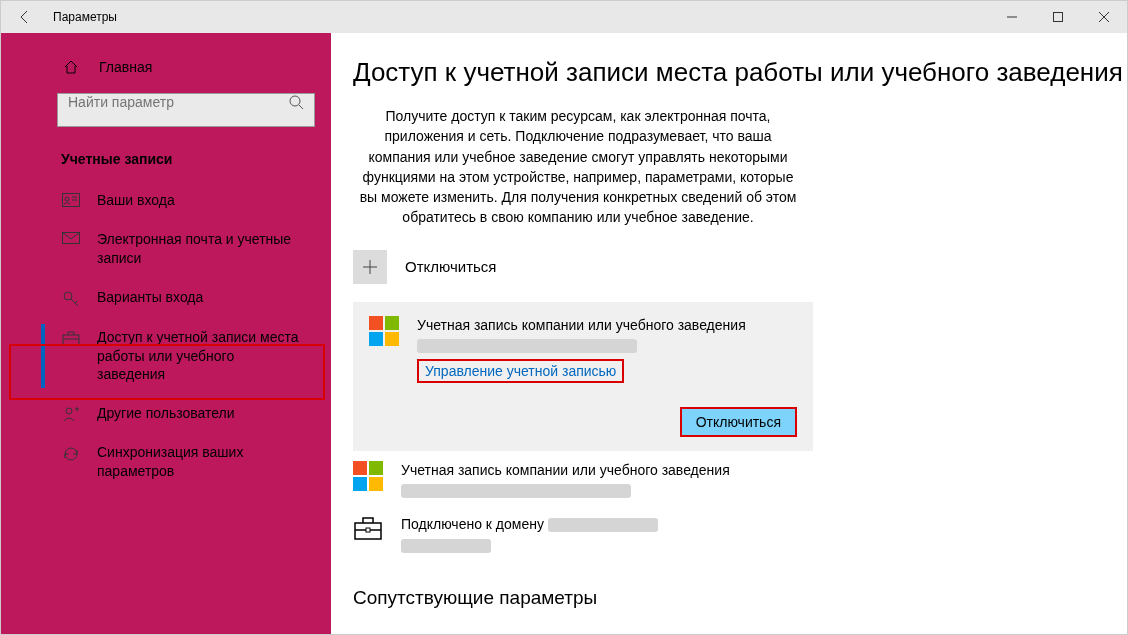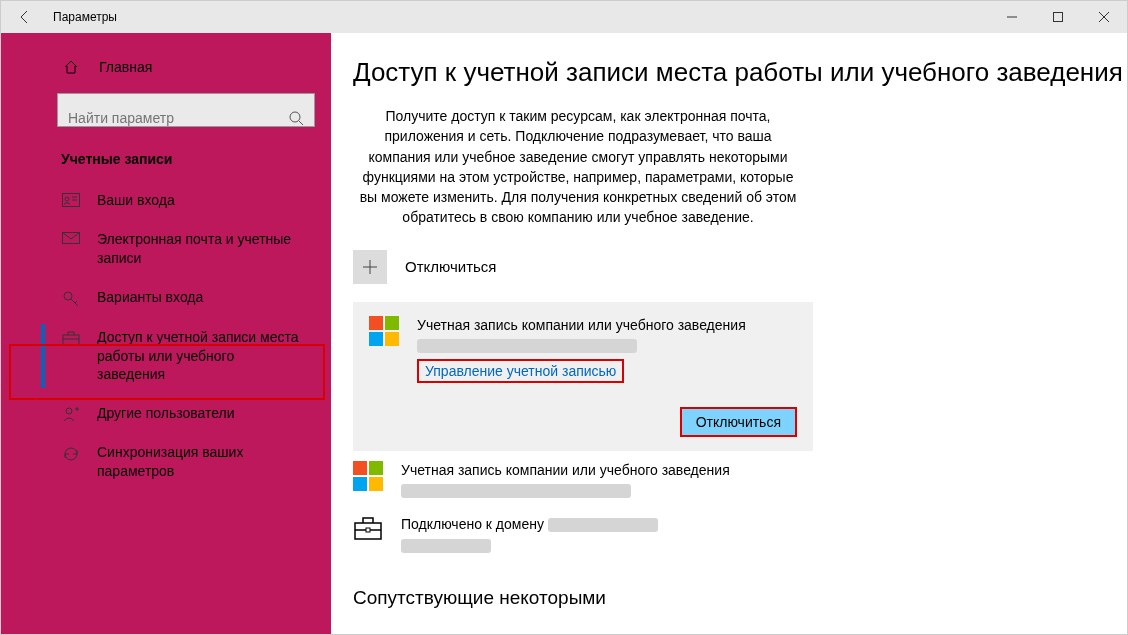--- a/index.html
+++ b/index.html
@@ -9,21 +9,21 @@
   .titlebar .back { width: 48px; height: 32px; display: flex; align-items: center; justify-content: center; color: #333; cursor: pointer; }
   .titlebar .title { font-size: 12px; color: #000; margin-left: 4px; }
   .titlebar .caption-btns { position: absolute; right: 0; top: 0; display: flex; }
   .caption-btn { width: 46px; height: 32px; display: flex; align-items: center; justify-content: center; color: #333; cursor: pointer; }
   .body { flex: 1; display: flex; overflow: hidden; }
   .sidebar { width: 330px; background: #be185d; padding-top: 18px; padding-left: 40px; }
   .home-row { display: flex; align-items: center; padding: 8px 20px; cursor: pointer; color: #000; }
   .home-row .icon { width: 20px; margin-right: 18px; display: flex; justify-content: center; }
   .home-row .label { font-size: 14px; }
   .search-wrap { padding: 0 16px; margin-top: 10px; margin-bottom: 18px; }
-  .search { display: flex; align-items: flex-end; border: 1px solid #999; background: #eaeaea; height: 34px; padding: 0 10px; }
+  .search { display: flex; align-items: flex-start; border: 1px solid #999; background: #eaeaea; height: 34px; padding: 0 10px; }
   .search input { flex: 1; border: none; outline: none; background: transparent; font-size: 14px; color: #444; }
   .search .mag { color: #555; display: flex; }
   .group-title { font-size: 14px; font-weight: 600; padding: 6px 20px 14px 20px; color: #000; }
   .nav-item { display: flex; align-items: flex-start; padding: 10px 20px 10px 20px; cursor: pointer; position: relative; }
   .nav-item .icon { width: 20px; margin-right: 16px; margin-top: 2px; display: flex; justify-content: center; color: #333; flex-shrink: 0; }
   .nav-item .label { font-size: 14px; color: #000; line-height: 1.35; }
   .nav-item.selected::before { content: ""; position: absolute; left: 0; top: 6px; bottom: 6px; width: 4px; background: #0067c0; }
   .highlight-red { position: absolute; border: 2px solid #d80000; pointer-events: none; }
   .content { flex: 1; padding: 24px 20px 0 22px; overflow: hidden; background: #fff; color: #000; }
   .page-title { font-size: 26px; font-weight: 400; margin-bottom: 18px; white-space: nowrap; }
@@ -232,16 +232,16 @@
               <line x1="1" y1="14" x2="27" y2="14" stroke="#000" stroke-width="1.5"></line>
               <rect x="12" y="12" width="4" height="4" stroke="#000" fill="#fff"></rect>
             </svg>
         </div>
         <div class="domain-text">
           <div><span>Подключено к домену</span> <span class="redact" style="width:110px;"></span></div>
           <div><span class="redact" style="width:90px;"></span></div>
         </div>
       </div>
 
-      <div class="related-title">Сопутствующие некоторыми</div>
+      <div class="related-title">Сопутствующие параметры</div>
     </div>
   </div>
 </div>
 
 </body></html>

